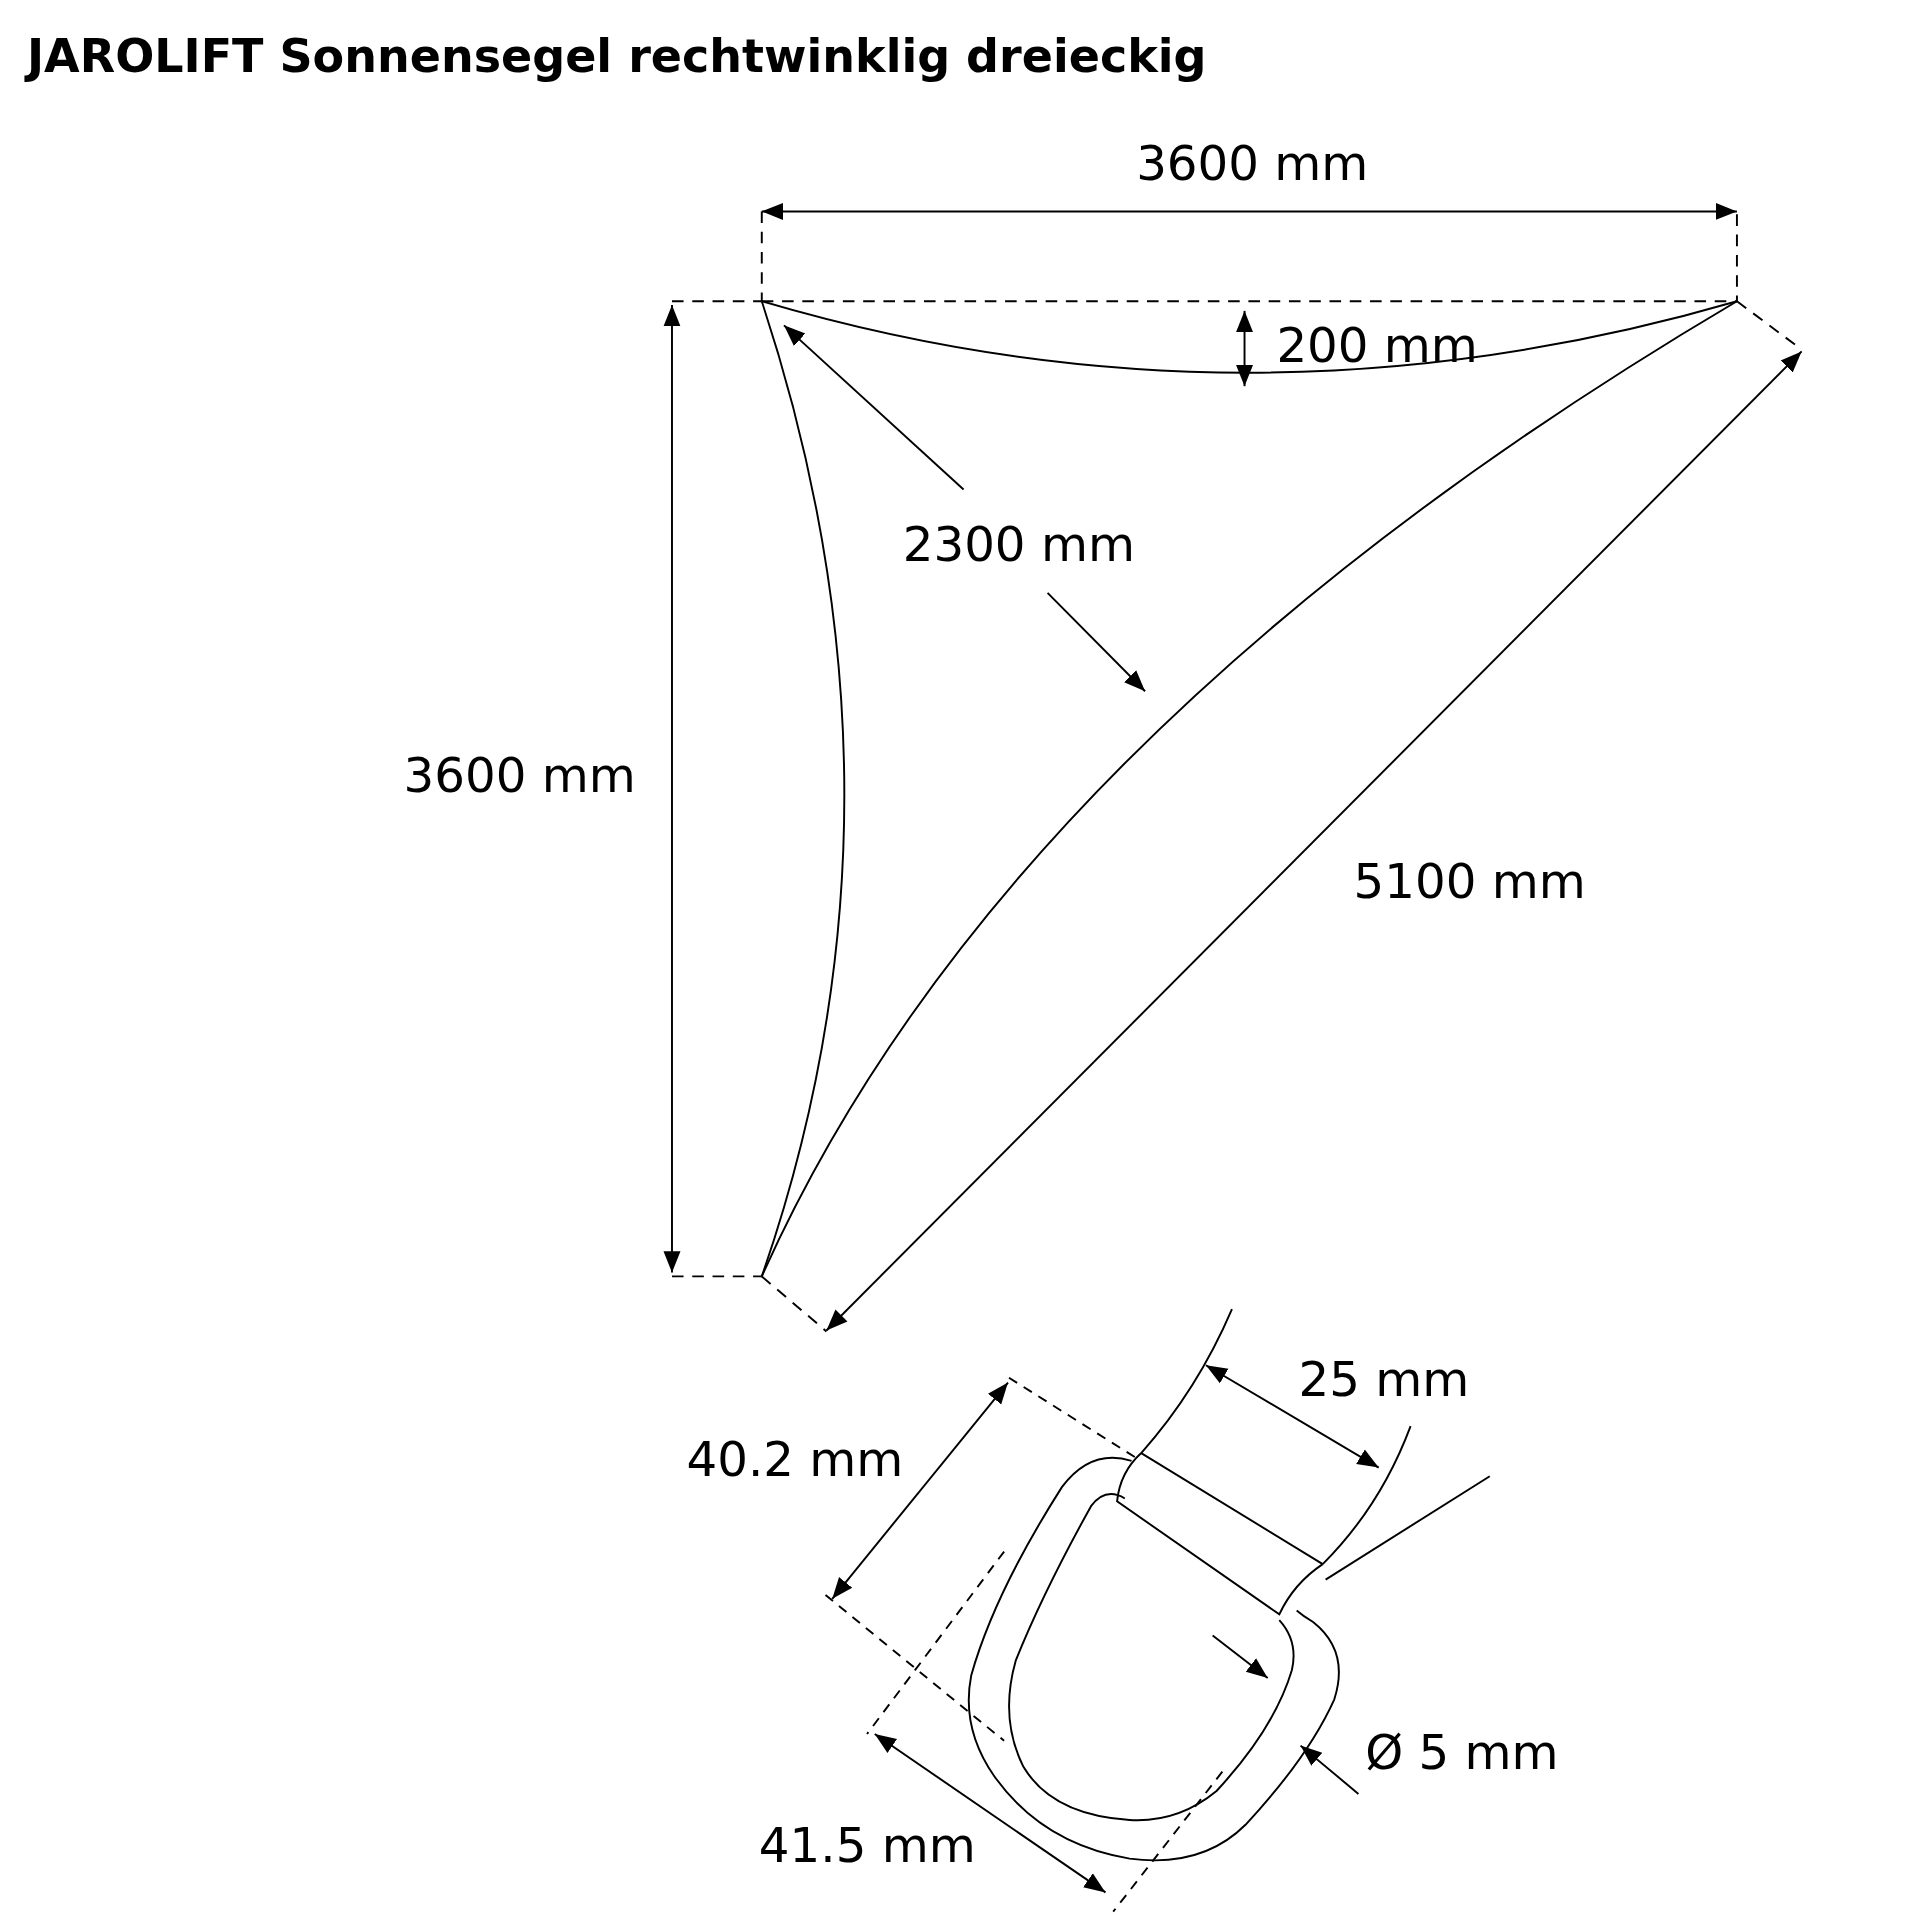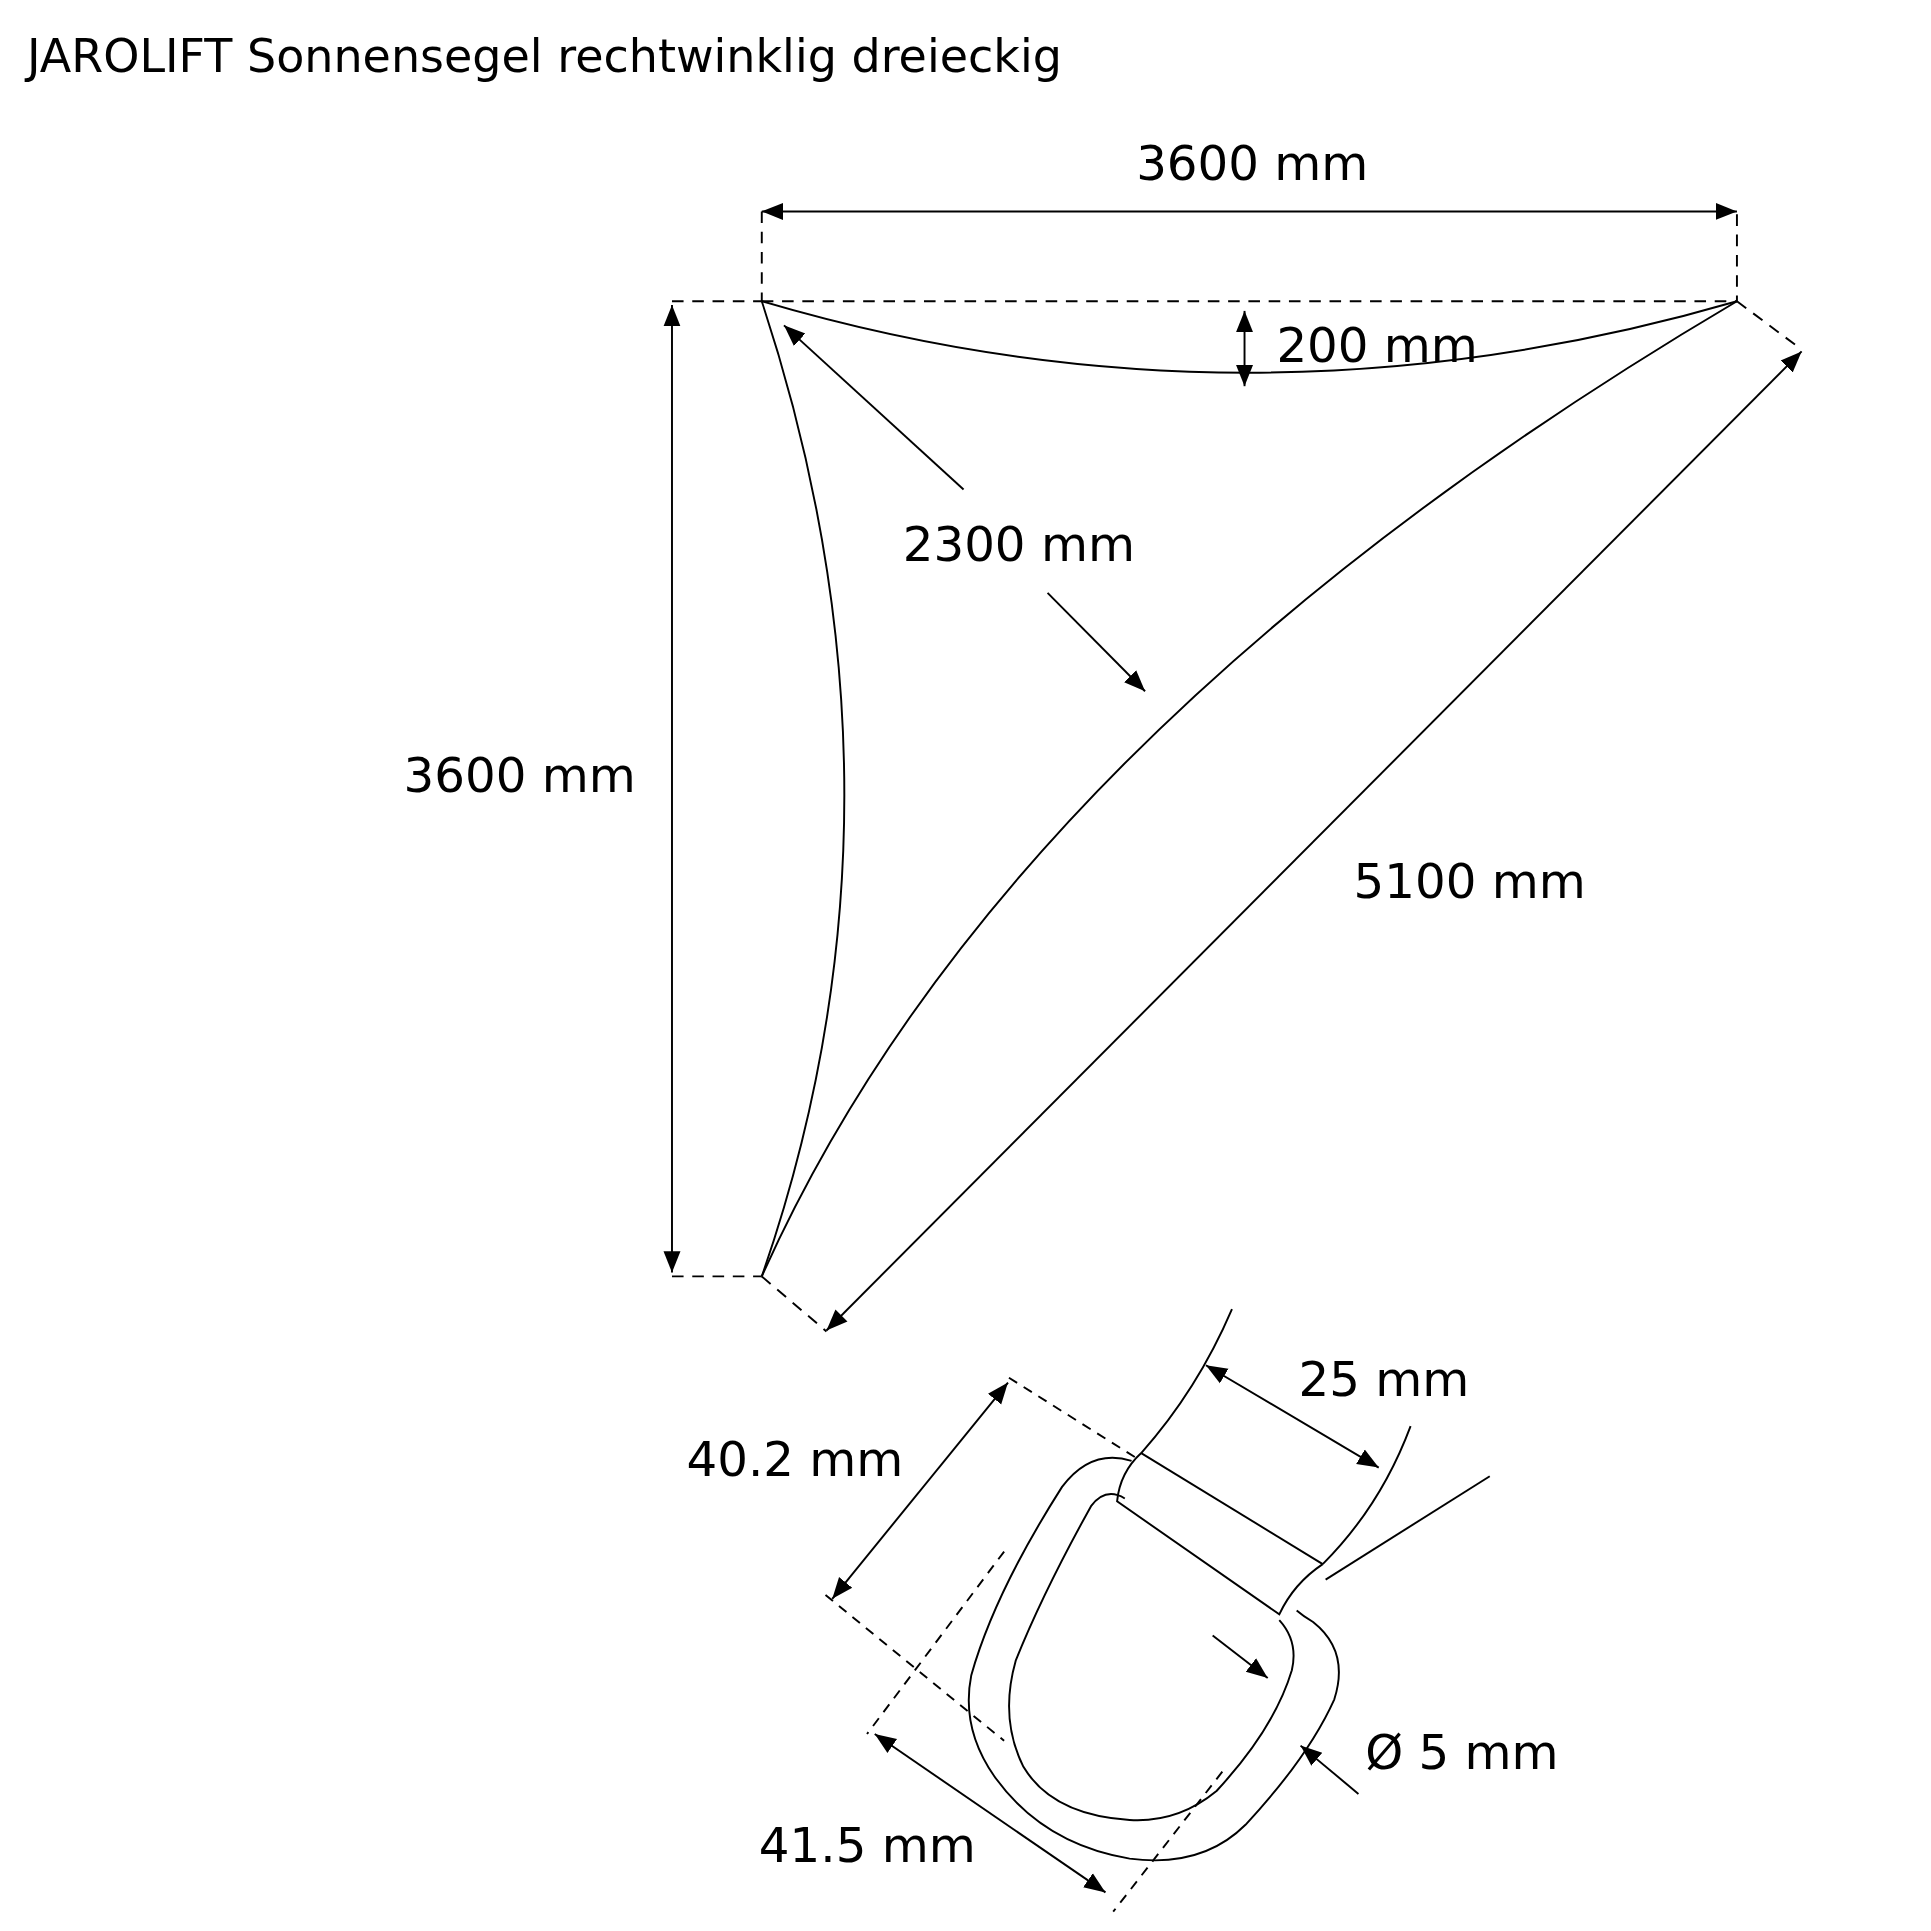--- a/index.html
+++ b/index.html
@@ -1,17 +1,17 @@
 <!DOCTYPE html>
 <html><head>
 <meta charset="utf-8">
 <style>
   html, body { margin:0; padding:0; background:#ffffff; }
   body { width:1931px; height:1931px; position:relative; overflow:hidden; font-family:"DejaVu Sans", sans-serif; }
-  #title { position:absolute; left:27px; top:29px; font-size:46px; color:#000; white-space:nowrap; }
+  #title { position:absolute; left:27px; top:29px; font-size:46px; color:#000; white-space:nowrap;font-weight:bold; }
   svg { position:absolute; left:0; top:0; }
   .lbl { font-family:"DejaVu Sans", sans-serif; font-size:50px; fill:#000; }
 </style>
 </head>
 <body>
 
 <div id="title">JAROLIFT Sonnensegel rechtwinklig dreieckig</div>
 
 <svg width="1931" height="1931" viewBox="0 0 2000 2000">
   <defs>

